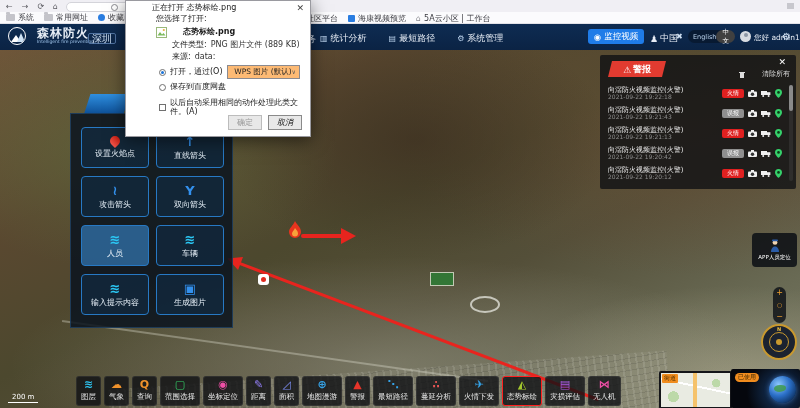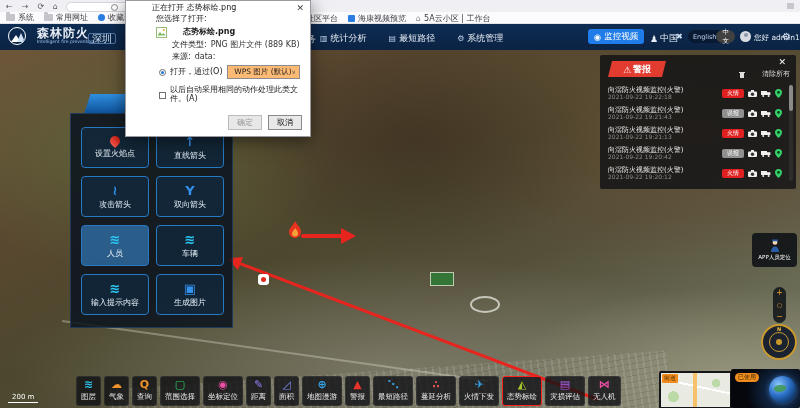--- a/index.html
+++ b/index.html
@@ -160,21 +160,21 @@
   .radio{width:7px;height:7px;border:1px solid #707070;border-radius:50%;box-sizing:border-box;flex:none;background:#fff;position:relative;}
   .radio.sel::before{content:"";position:absolute;left:1px;top:1px;width:3px;height:3px;border-radius:50%;background:#1a73d8;}
   .check{width:7px;height:7px;border:1px solid #707070;box-sizing:border-box;flex:none;background:#fff;}
   .dropdown{flex:1;height:12px;border:1px solid #8a8a90;background:#fdba74;display:flex;align-items:center;
             justify-content:flex-end;padding:0 3px;font-size:7.5px;color:#222;}
   .caret{color:#555;font-size:6px;}
   .dbtns{position:absolute;right:8px;bottom:6px;display:flex;gap:6px;}
   .dbtn{width:32px;height:13px;display:flex;align-items:center;justify-content:center;font-size:8px;
         background:#e8e8e8;border:1px solid #ababab;}
   .dbtn.ok{color:#979797;border-color:#bcbcbc;}
-  .dbtn.cancel{color:#111;border-color:#8a8a8a;}
+  .dbtn.cancel{color:#111;border-color:#8a8a8a;font-style:italic;}
 </style>
 </head>
 <body>
 
 <div id="app">
 
   <div class="abs tabstrip">
     <div class="navrow">
       <span>←</span>
       <span>→</span>
@@ -605,20 +605,24 @@
         <span class="metaval">data:</span>
       </div>
       <div class="optrow">
         <span class="radio sel"></span>
         <span>打开，通过(O)</span>
         <span class="dropdown">
           <span>WPS 图片 (默认)</span>
           <span class="caret">∨</span>
         </span>
       </div>
+      <div class="optrow">
+        <span class="radio"></span>
+        <span>保存到百度网盘</span>
+      </div>
       <div class="optrow" style="margin-top:7px;">
         <span class="check"></span>
         <span>以后自动采用相同的动作处理此类文件。(A)</span>
       </div>
     </div>
     <div class="dbtns">
       <span class="dbtn ok">确定</span>
       <span class="dbtn cancel">取消</span>
     </div>
   </div>

